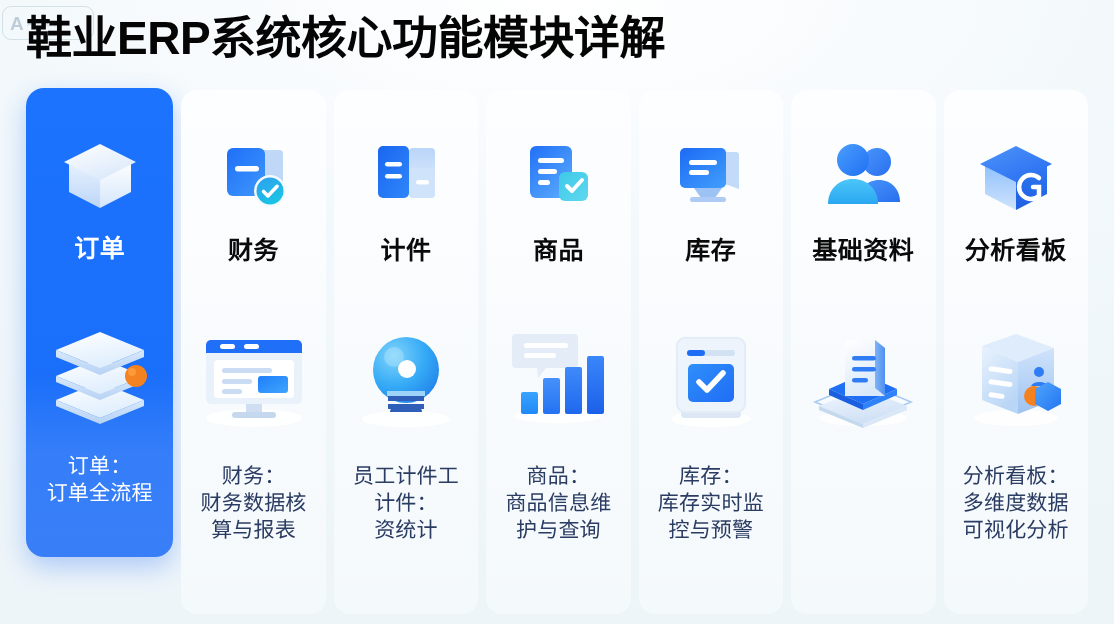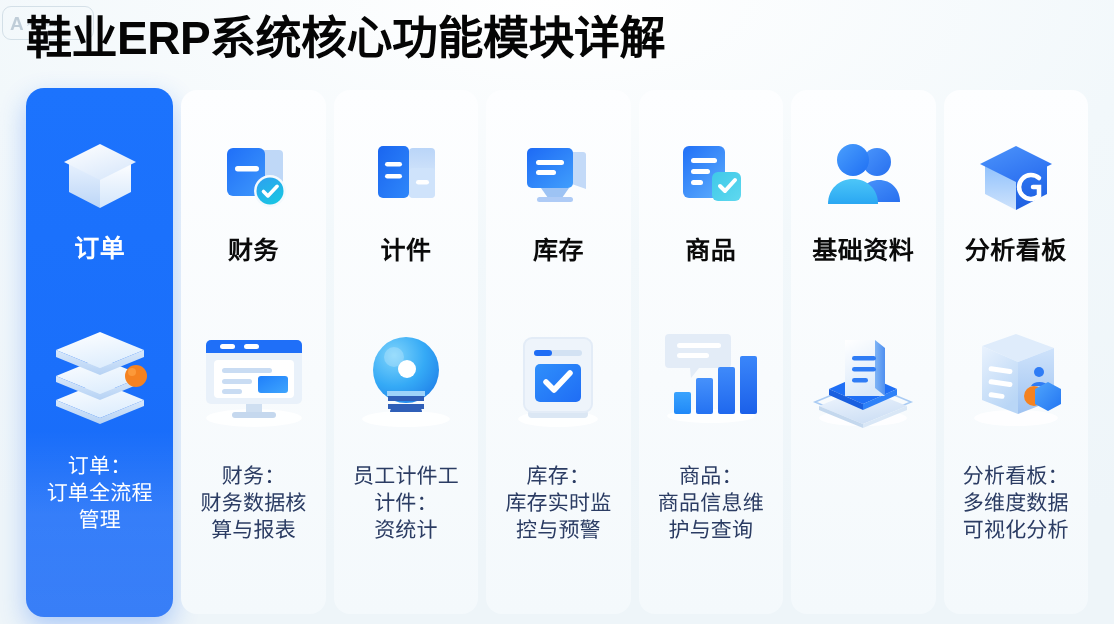--- a/index.html
+++ b/index.html
@@ -71,21 +71,21 @@
     height: 524px;
     border-radius: 16px;
     background: linear-gradient(180deg, #fdfeff 0%, #f8fbfd 55%, #f4f9fc 100%);
     display: flex;
     flex-direction: column;
     align-items: center;
     overflow: hidden;
   }
 
   .card.active {
-    height: 529px;
+    height: 469px;
     margin-top: -2px;
     border-radius: 18px;
     background: linear-gradient(180deg, #1c73fd 0%, #1a6ffb 55%, #1668f6 100%);
     box-shadow: 0 10px 26px rgba(22,104,246,0.30);
     flex: 1.02 1 0;
   }
   .card.active::after {
     content: "";
     position: absolute;
     left: 0; right: 0; bottom: 0;
@@ -197,21 +197,20 @@
       <polygon points="12,30 56,48 56,55 12,37" fill="url(#slSide)"></polygon>
       <polygon points="100,30 56,48 56,55 100,37" fill="url(#slSide)"></polygon>
     </g>
     <circle cx="92" cy="56" r="11" fill="#f58220"></circle>
     <circle cx="88" cy="52" r="4" fill="#ffa245" opacity="0.7"></circle>
   </svg>
       </div>
       <div class="card-desc">
         <span class="desc-line">订单：</span>
         <span class="desc-line">订单全流程</span>
-        <span class="desc-line">管理</span>
       </div>
     </div>
     <div class="card">
       <div class="icon-top">
         <svg width="86" height="80" viewBox="0 0 86 80">
     <defs>
       <linearGradient id="dcMain" x1="0" y1="0" x2="0.9" y2="1">
         <stop offset="0" stop-color="#1f6ff8"></stop>
               <stop offset="1" stop-color="#3d96fb"></stop>
       </linearGradient>
@@ -295,62 +294,20 @@
     <path d="M38,70 h36 v5 h-36 z" fill="#2f5fb8"></path>
     <path d="M38,78 h36 v5 h-36 z" fill="#2f5fb8"></path>
     <path d="M40,86 h32 a4,4 0 0 0 -2,-4 h-28 a4,4 0 0 0 -2,4 z" fill="#2f5fb8"></path>
     <path d="M37,65 h38 v5 h-38 z" fill="#9ed3fa"></path>
   </svg>
       </div>
       <div class="card-desc">
         <span class="desc-line">员工计件工</span>
         <span class="desc-line">计件：</span>
         <span class="desc-line">资统计</span>
-      </div>
-    </div>
-    <div class="card">
-      <div class="icon-top">
-        <svg width="86" height="80" viewBox="0 0 86 80">
-    <defs>
-      <linearGradient id="slMain" x1="0" y1="0" x2="0.9" y2="1">
-        <stop offset="0" stop-color="#1d6af5"></stop>
-              <stop offset="1" stop-color="#3f9cfc"></stop>
-      </linearGradient>
-    </defs>
-    <path d="M54,16 h14 a3,3 0 0 1 3,3 v34 l-17,-6 z" fill="#c3daf8"></path>
-    <rect x="12" y="12" width="46" height="40" rx="5" fill="url(#slMain)"></rect>
-    <rect x="21" y="24" width="28" height="5" rx="2.5" fill="#ffffff"></rect>
-    <rect x="21" y="34" width="20" height="5" rx="2.5" fill="#ffffff"></rect>
-    <path d="M26,52 h28 l-7,10 h-14 z" fill="#9dc3f4"></path>
-    <rect x="22" y="61" width="36" height="5" rx="2.5" fill="#aecbf6"></rect>
-  </svg>
-      </div>
-      <div class="card-title">库存</div>
-      <div class="icon-bottom">
-        <svg width="112" height="104" viewBox="0 0 112 104">
-    <defs>
-      <linearGradient id="dvChk" x1="0" y1="0" x2="1" y2="1">
-        <stop offset="0" stop-color="#2f8ffb"></stop>
-              <stop offset="1" stop-color="#1f6df5"></stop>
-      </linearGradient>
-    </defs>
-    <ellipse cx="56" cy="93" rx="40" ry="8" fill="#ffffff" opacity="0.85"></ellipse>
-    <rect x="26" y="84" width="60" height="8" rx="4" fill="#dbe7f4"></rect>
-    <rect x="22" y="12" width="68" height="74" rx="8" fill="#eef4fb"></rect>
-    <rect x="22" y="12" width="68" height="74" rx="8" fill="none" stroke="#e3ecf7" stroke-width="2"></rect>
-    <rect x="32" y="24" width="48" height="6" rx="3" fill="#d3e2f3"></rect>
-    <rect x="32" y="24" width="18" height="6" rx="3" fill="#1f6df5"></rect>
-    <rect x="33" y="38" width="46" height="38" rx="5" fill="url(#dvChk)"></rect>
-    <path d="M44,56 l8,8 l16,-17" stroke="#ffffff" stroke-width="5.5" fill="none" stroke-linecap="round" stroke-linejoin="round"></path>
-  </svg>
-      </div>
-      <div class="card-desc">
-        <span class="desc-line">库存：</span>
-        <span class="desc-line">库存实时监</span>
-        <span class="desc-line">控与预警</span>
       </div>
     </div>
     <div class="card">
       <div class="icon-top">
         <svg width="86" height="80" viewBox="0 0 86 80">
     <defs>
       <linearGradient id="dtMain" x1="0" y1="0" x2="0.8" y2="1">
         <stop offset="0" stop-color="#2170f7"></stop>
               <stop offset="1" stop-color="#58a9fc"></stop>
       </linearGradient>
@@ -401,20 +358,62 @@
       <div class="card-desc">
         <span class="desc-line">商品：</span>
         <span class="desc-line">商品信息维</span>
         <span class="desc-line">护与查询</span>
       </div>
     </div>
     <div class="card">
       <div class="icon-top">
         <svg width="86" height="80" viewBox="0 0 86 80">
     <defs>
+      <linearGradient id="slMain" x1="0" y1="0" x2="0.9" y2="1">
+        <stop offset="0" stop-color="#1d6af5"></stop>
+              <stop offset="1" stop-color="#3f9cfc"></stop>
+      </linearGradient>
+    </defs>
+    <path d="M54,16 h14 a3,3 0 0 1 3,3 v34 l-17,-6 z" fill="#c3daf8"></path>
+    <rect x="12" y="12" width="46" height="40" rx="5" fill="url(#slMain)"></rect>
+    <rect x="21" y="24" width="28" height="5" rx="2.5" fill="#ffffff"></rect>
+    <rect x="21" y="34" width="20" height="5" rx="2.5" fill="#ffffff"></rect>
+    <path d="M26,52 h28 l-7,10 h-14 z" fill="#9dc3f4"></path>
+    <rect x="22" y="61" width="36" height="5" rx="2.5" fill="#aecbf6"></rect>
+  </svg>
+      </div>
+      <div class="card-title">库存</div>
+      <div class="icon-bottom">
+        <svg width="112" height="104" viewBox="0 0 112 104">
+    <defs>
+      <linearGradient id="dvChk" x1="0" y1="0" x2="1" y2="1">
+        <stop offset="0" stop-color="#2f8ffb"></stop>
+              <stop offset="1" stop-color="#1f6df5"></stop>
+      </linearGradient>
+    </defs>
+    <ellipse cx="56" cy="93" rx="40" ry="8" fill="#ffffff" opacity="0.85"></ellipse>
+    <rect x="26" y="84" width="60" height="8" rx="4" fill="#dbe7f4"></rect>
+    <rect x="22" y="12" width="68" height="74" rx="8" fill="#eef4fb"></rect>
+    <rect x="22" y="12" width="68" height="74" rx="8" fill="none" stroke="#e3ecf7" stroke-width="2"></rect>
+    <rect x="32" y="24" width="48" height="6" rx="3" fill="#d3e2f3"></rect>
+    <rect x="32" y="24" width="18" height="6" rx="3" fill="#1f6df5"></rect>
+    <rect x="33" y="38" width="46" height="38" rx="5" fill="url(#dvChk)"></rect>
+    <path d="M44,56 l8,8 l16,-17" stroke="#ffffff" stroke-width="5.5" fill="none" stroke-linecap="round" stroke-linejoin="round"></path>
+  </svg>
+      </div>
+      <div class="card-desc">
+        <span class="desc-line">库存：</span>
+        <span class="desc-line">库存实时监</span>
+        <span class="desc-line">控与预警</span>
+      </div>
+    </div>
+    <div class="card">
+      <div class="icon-top">
+        <svg width="86" height="80" viewBox="0 0 86 80">
+    <defs>
       <linearGradient id="tpBack" x1="0" y1="0" x2="1" y2="1">
         <stop offset="0" stop-color="#4a95fb"></stop>
               <stop offset="1" stop-color="#2870ef"></stop>
       </linearGradient>
       <linearGradient id="tpHead" x1="0" y1="0" x2="1" y2="1">
         <stop offset="0" stop-color="#4a9ffd"></stop>
               <stop offset="1" stop-color="#1f6ff3"></stop>
       </linearGradient>
       <linearGradient id="tpBody" x1="0" y1="0" x2="0" y2="1">
         <stop offset="0" stop-color="#4cc6f8"></stop>

